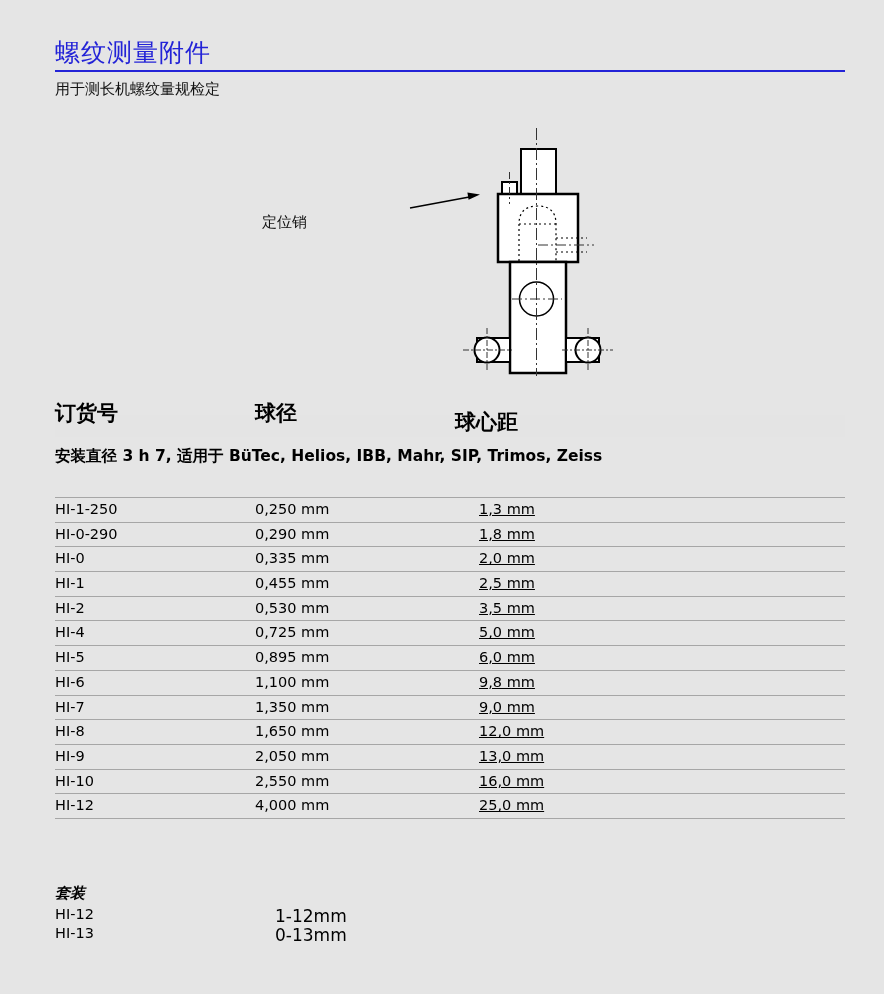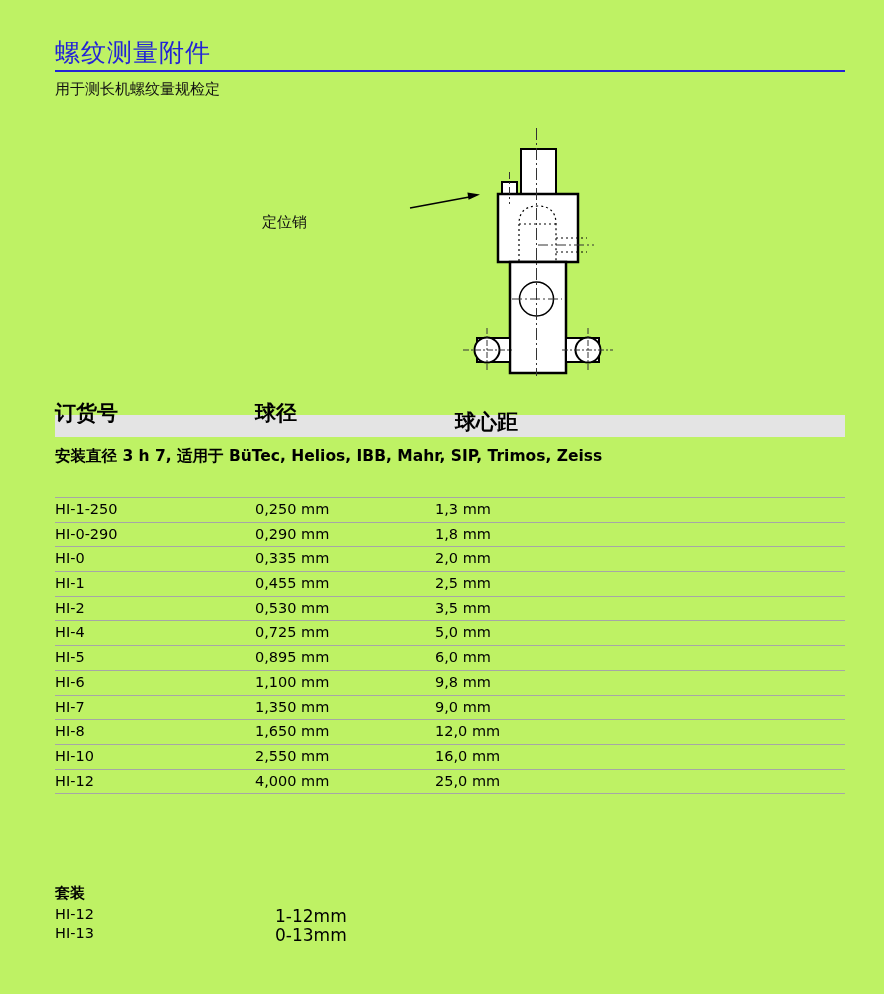--- a/index.html
+++ b/index.html
@@ -1,16 +1,16 @@
 <!DOCTYPE html>
 <html><head>
 <meta charset="utf-8">
 <style>
   html,body{margin:0;padding:0;background:#fff;}
-  .page{position:relative;width:884px;height:994px;background:#bef264;overflow:hidden;
+  .page{position:relative;width:884px;height:994px;background:#e5e5e5;overflow:hidden;
         font-family:"DejaVu Sans","Liberation Sans",sans-serif;color:#000;}
 
   
   .title{position:absolute;left:55px;top:36px;font-size:25px;font-weight:400;
          letter-spacing:1px;color:#2323d7;white-space:nowrap;}
   .title-rule{position:absolute;left:55px;top:70px;width:790px;height:2px;background:#2323d7;}
   .subtitle{position:absolute;left:55px;top:80px;font-size:15px;color:#111;white-space:nowrap;}
 
   
   .figure{position:absolute;left:250px;top:120px;width:400px;height:280px;}
@@ -22,24 +22,24 @@
   .th1{left:255px;top:399px;}
   .th2{left:455px;top:408px;}
   .group-title{position:absolute;left:55px;top:446px;font-size:15.5px;font-weight:700;white-space:nowrap;}
 
   .tbody{position:absolute;left:55px;top:497px;width:790px;}
   .trow{position:relative;height:23.7px;border-top:1px solid #a6a6a6;}
   .trow:last-child{border-bottom:1px solid #a6a6a6;}
   .cell{position:absolute;top:3px;font-size:14.5px;white-space:nowrap;}
   .c0{left:0;}
   .c1{left:200px;}
-  .c2{left:380px;}
+  .c2{left:424px;text-decoration:underline;}
 
   
-  .sets-heading{position:absolute;left:55px;top:884px;font-size:15px;font-weight:700;}
+  .sets-heading{position:absolute;left:55px;top:884px;font-size:15px;font-weight:700;font-style:italic;}
   .sets-body{position:absolute;left:55px;top:906px;width:500px;}
   .set-row{position:relative;height:19px;}
   .sc0{position:absolute;left:0;font-size:14.5px;white-space:nowrap;}
   .sc1{position:absolute;left:220px;font-size:17px;white-space:nowrap;}
 </style>
 </head>
 <body>
 
 <div class="page">
 
@@ -133,20 +133,25 @@
         <span class="cell c0">HI-7</span>
         <span class="cell c1">1,350 mm</span>
         <span class="cell c2">9,0 mm</span>
       </div>
       <div class="trow">
         <span class="cell c0">HI-8</span>
         <span class="cell c1">1,650 mm</span>
         <span class="cell c2">12,0 mm</span>
       </div>
       <div class="trow">
+        <span class="cell c0">HI-9</span>
+        <span class="cell c1">2,050 mm</span>
+        <span class="cell c2">13,0 mm</span>
+      </div>
+      <div class="trow">
         <span class="cell c0">HI-10</span>
         <span class="cell c1">2,550 mm</span>
         <span class="cell c2">16,0 mm</span>
       </div>
       <div class="trow">
         <span class="cell c0">HI-12</span>
         <span class="cell c1">4,000 mm</span>
         <span class="cell c2">25,0 mm</span>
       </div>
     </div>

